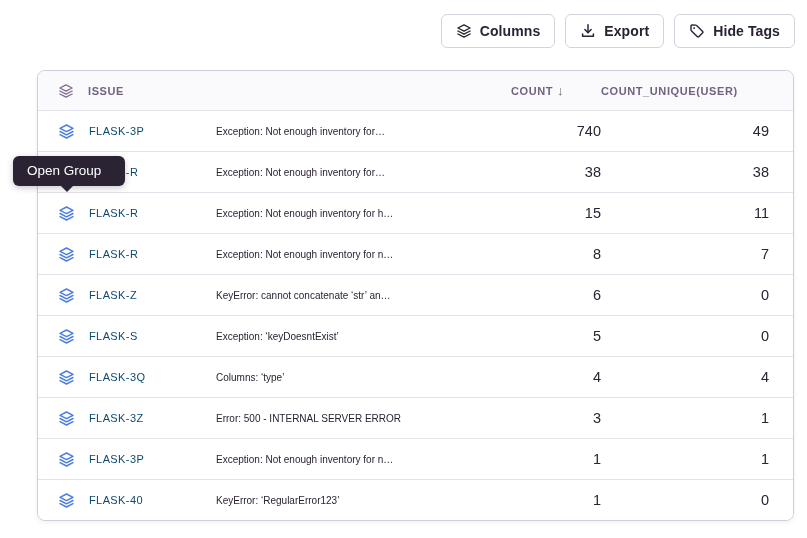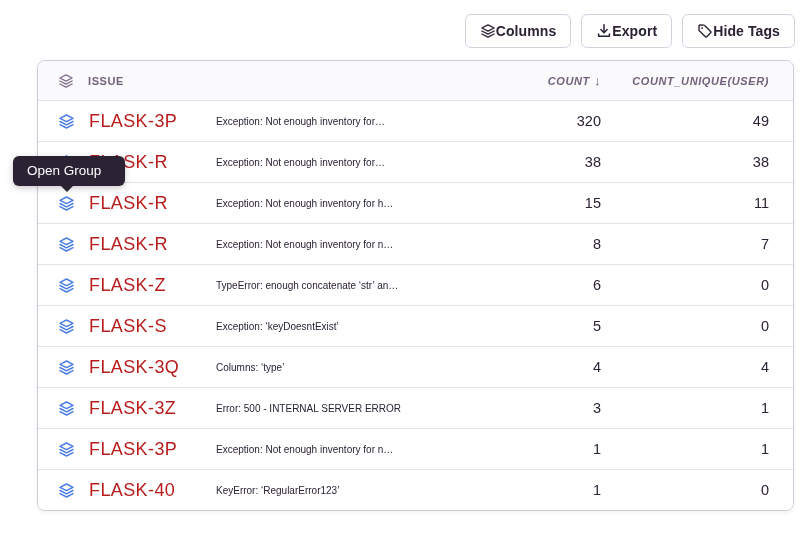--- a/index.html
+++ b/index.html
@@ -15,37 +15,38 @@
   
   .toolbar {
     position: absolute;
     top: 14px; right: 12px;
     display: flex;
     gap: 10px;
   }
   .btn {
     display: inline-flex;
     align-items: center;
+    gap: 8px;
     height: 34px;
     padding: 0 14px;
     background: #ffffff;
     border: 1px solid #d7d1dd;
     border-radius: 6px;
     font-size: 14px;
     font-weight: 700;
     color: #2b2233;
     cursor: pointer;
     letter-spacing: 0.1px;
   }
   .btn .ic { display: inline-flex; color: #2b2233; }
 
   
   .table-card {
     position: absolute;
-    left: 37px; top: 60px;
+    left: 37px; top: 70px;
     width: 757px;
     background: #ffffff;
     border: 1px solid #d2ccd9;
     border-radius: 8px;
     box-shadow: 0 2px 4px rgba(43, 34, 51, 0.06);
     overflow: hidden;
   }
   .grid-row {
     display: grid;
     grid-template-columns: 178px 295px 90px 1fr;
@@ -62,43 +63,43 @@
     letter-spacing: 0.6px;
     color: #71637e;
     text-transform: uppercase;
   }
   .th-issue {
     display: flex;
     align-items: center;
     gap: 14px;
     padding-left: 20px;
   }
-  .th-right { text-align: right; white-space: nowrap; font-style: italic; }
+  .th-right { text-align: left; white-space: nowrap; }
   .sort-arrow { font-size: 13px; font-weight: 400; margin-left: 4px; }
 
   .trow {
     height: 41px;
     border-top: 1px solid #e6e0ea;
     background: #ffffff;
     cursor: pointer;
   }
   .cell-issue {
     display: flex;
     align-items: center;
     gap: 14px;
     padding-left: 20px;
   }
   .issue-icon-btn {
     display: inline-flex;
     color: #4b7de2;
     cursor: pointer;
   }
   .issue-id {
-    font-size: 18px;
-    color: #b91c1c;
+    font-size: 11px;
+    color: #0c4a6e;
     text-decoration: none;
     letter-spacing: 0.4px;
     white-space: nowrap;
   }
   .cell-message {
     font-size: 10px;
     color: #2b2233;
     white-space: nowrap;
     overflow: hidden;
   }
@@ -206,21 +207,21 @@
   <div class="grid-row trow">
     <div class="cell-issue">
       <span class="issue-icon-btn">
         <svg width="17" height="17" viewBox="0 0 16 16">
               <use href="#def-layers"></use>
             </svg>
       </span>
       <a class="issue-id" href="#">FLASK-3P</a>
     </div>
     <div class="cell-message">Exception: Not enough inventory for…</div>
-    <div class="cell-num">320</div>
+    <div class="cell-num">740</div>
     <div class="cell-num">49</div>
   </div>
 
   <div class="grid-row trow">
     <div class="cell-issue">
       <span class="issue-icon-btn">
         <svg width="17" height="17" viewBox="0 0 16 16">
               <use href="#def-layers"></use>
             </svg>
       </span>
@@ -261,21 +262,21 @@
 
   <div class="grid-row trow">
     <div class="cell-issue">
       <span class="issue-icon-btn">
         <svg width="17" height="17" viewBox="0 0 16 16">
               <use href="#def-layers"></use>
             </svg>
       </span>
       <a class="issue-id" href="#">FLASK-Z</a>
     </div>
-    <div class="cell-message">TypeError: enough concatenate ‘str’ an…</div>
+    <div class="cell-message">KeyError: cannot concatenate ‘str’ an…</div>
     <div class="cell-num">6</div>
     <div class="cell-num">0</div>
   </div>
 
   <div class="grid-row trow">
     <div class="cell-issue">
       <span class="issue-icon-btn">
         <svg width="17" height="17" viewBox="0 0 16 16">
               <use href="#def-layers"></use>
             </svg>

